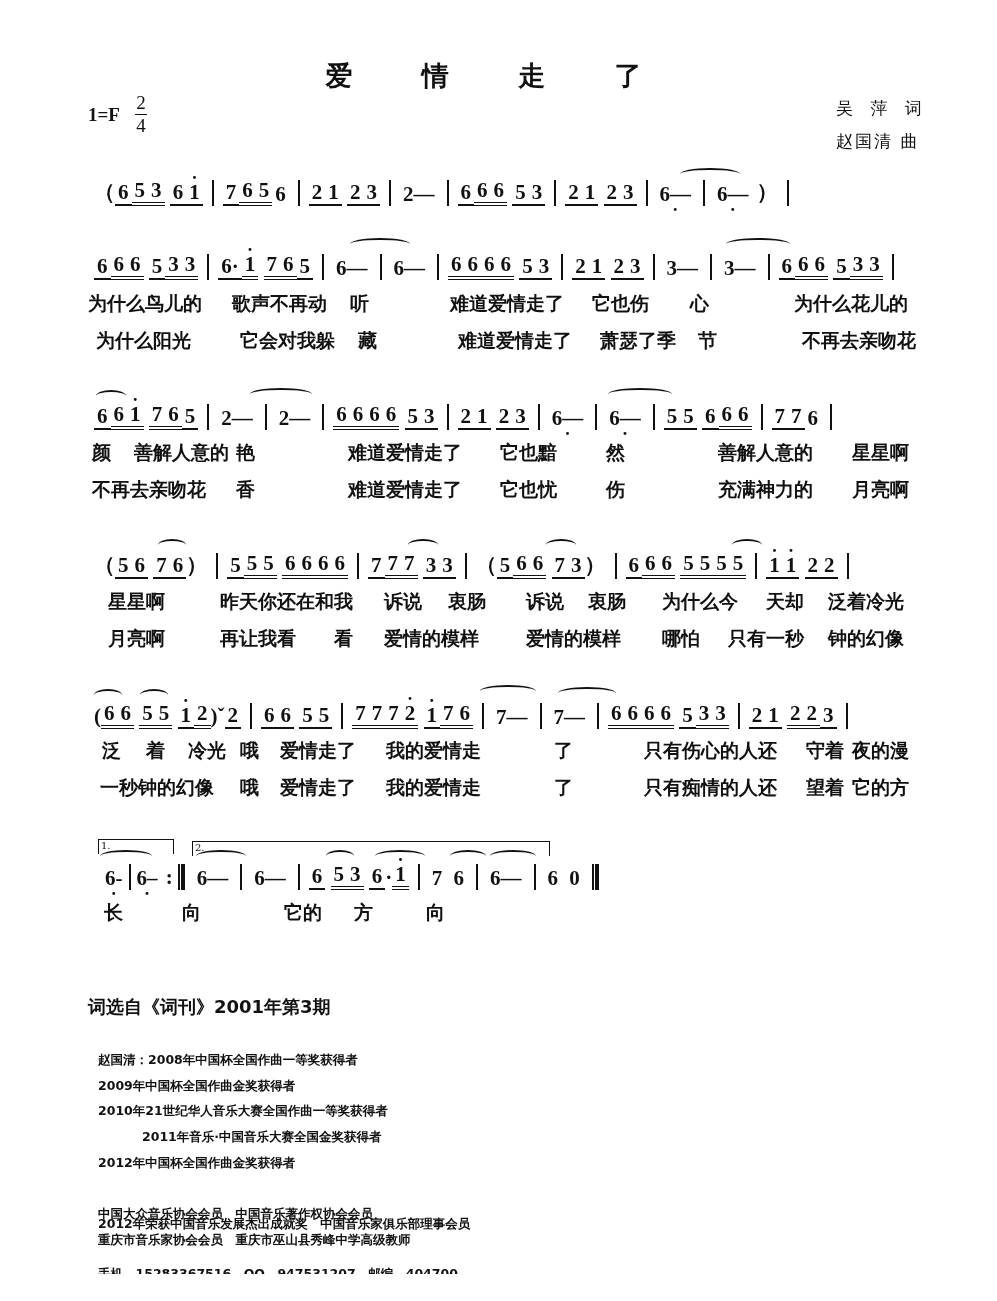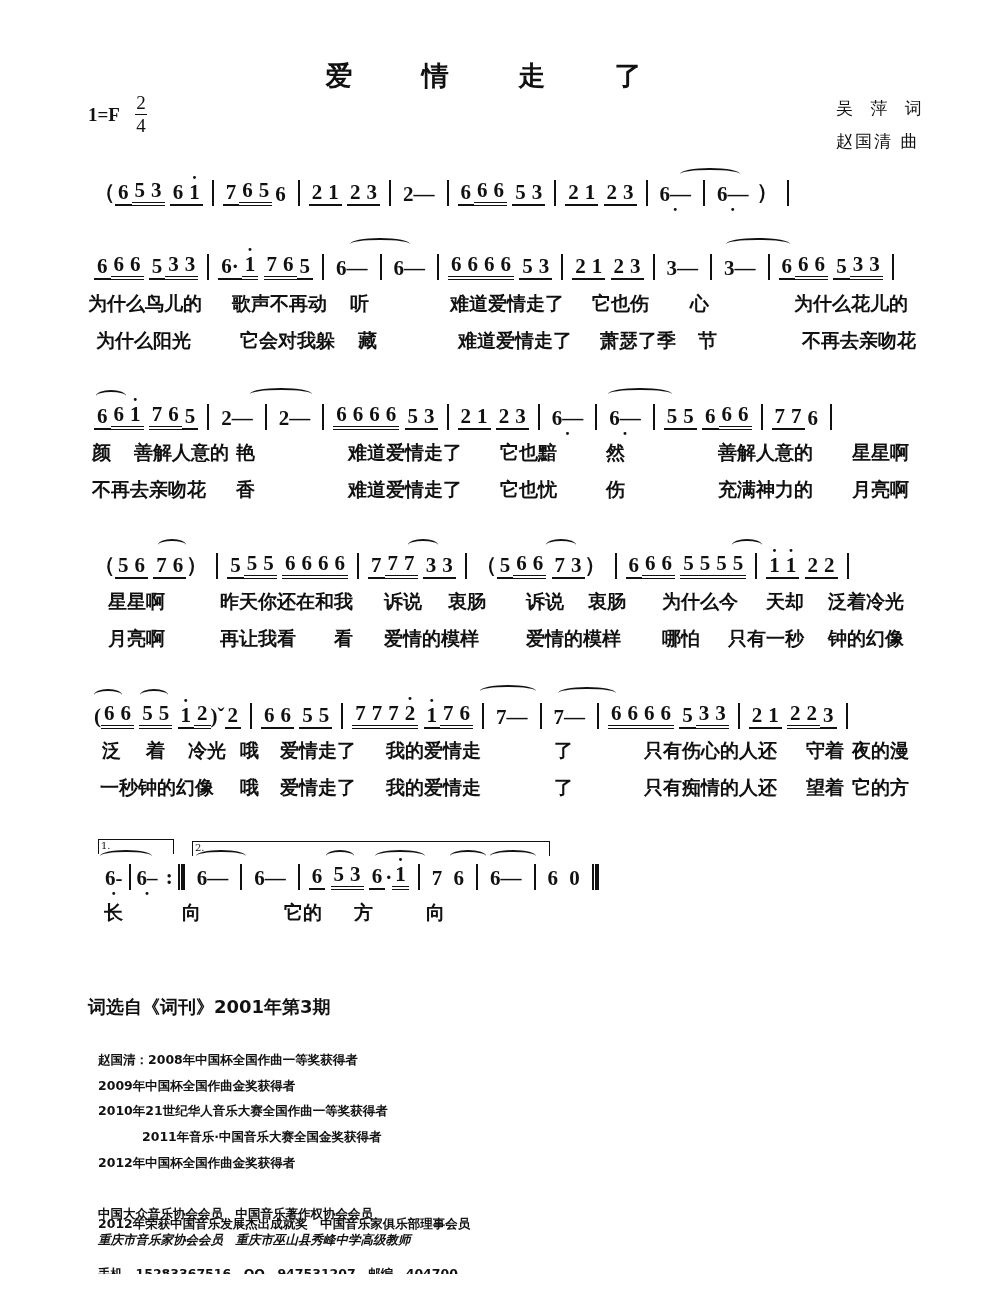--- a/index.html
+++ b/index.html
@@ -315,14 +315,14 @@
 </div>
 
 <div class="abs src">词选自《词刊》2001年第3期</div>
 <div class="abs bio" style="top:1052px;">赵国清：2008年中国杯全国作曲一等奖获得者</div>
 <div class="abs bio" style="top:1078px;">2009年中国杯全国作曲金奖获得者</div>
 <div class="abs bio" style="top:1103px;">2010年21世纪华人音乐大赛全国作曲一等奖获得者</div>
 <div class="abs bio" style="top:1129px;margin-left:44px;">2011年音乐·中国音乐大赛全国金奖获得者</div>
 <div class="abs bio" style="top:1155px;">2012年中国杯全国作曲金奖获得者</div>
 <div class="abs bio" style="top:1216px;">2012年荣获中国音乐发展杰出成就奖　中国音乐家俱乐部理事会员</div>
 <div class="abs bio" style="top:1206px;">中国大众音乐协会会员　中国音乐著作权协会会员</div>
-<div class="abs bio" style="top:1232px;font-style:italic;">重庆市音乐家协会会员　重庆市巫山县秀峰中学高级教师</div>
+<div class="abs bio" style="top:1232px;">重庆市音乐家协会会员　重庆市巫山县秀峰中学高级教师</div>
 <div class="abs bio" style="top:1258px;height:8px;overflow:hidden;margin-top:8px;">手机　15283367516　QQ　947531207　邮编　404700</div>
 
 </body></html>

